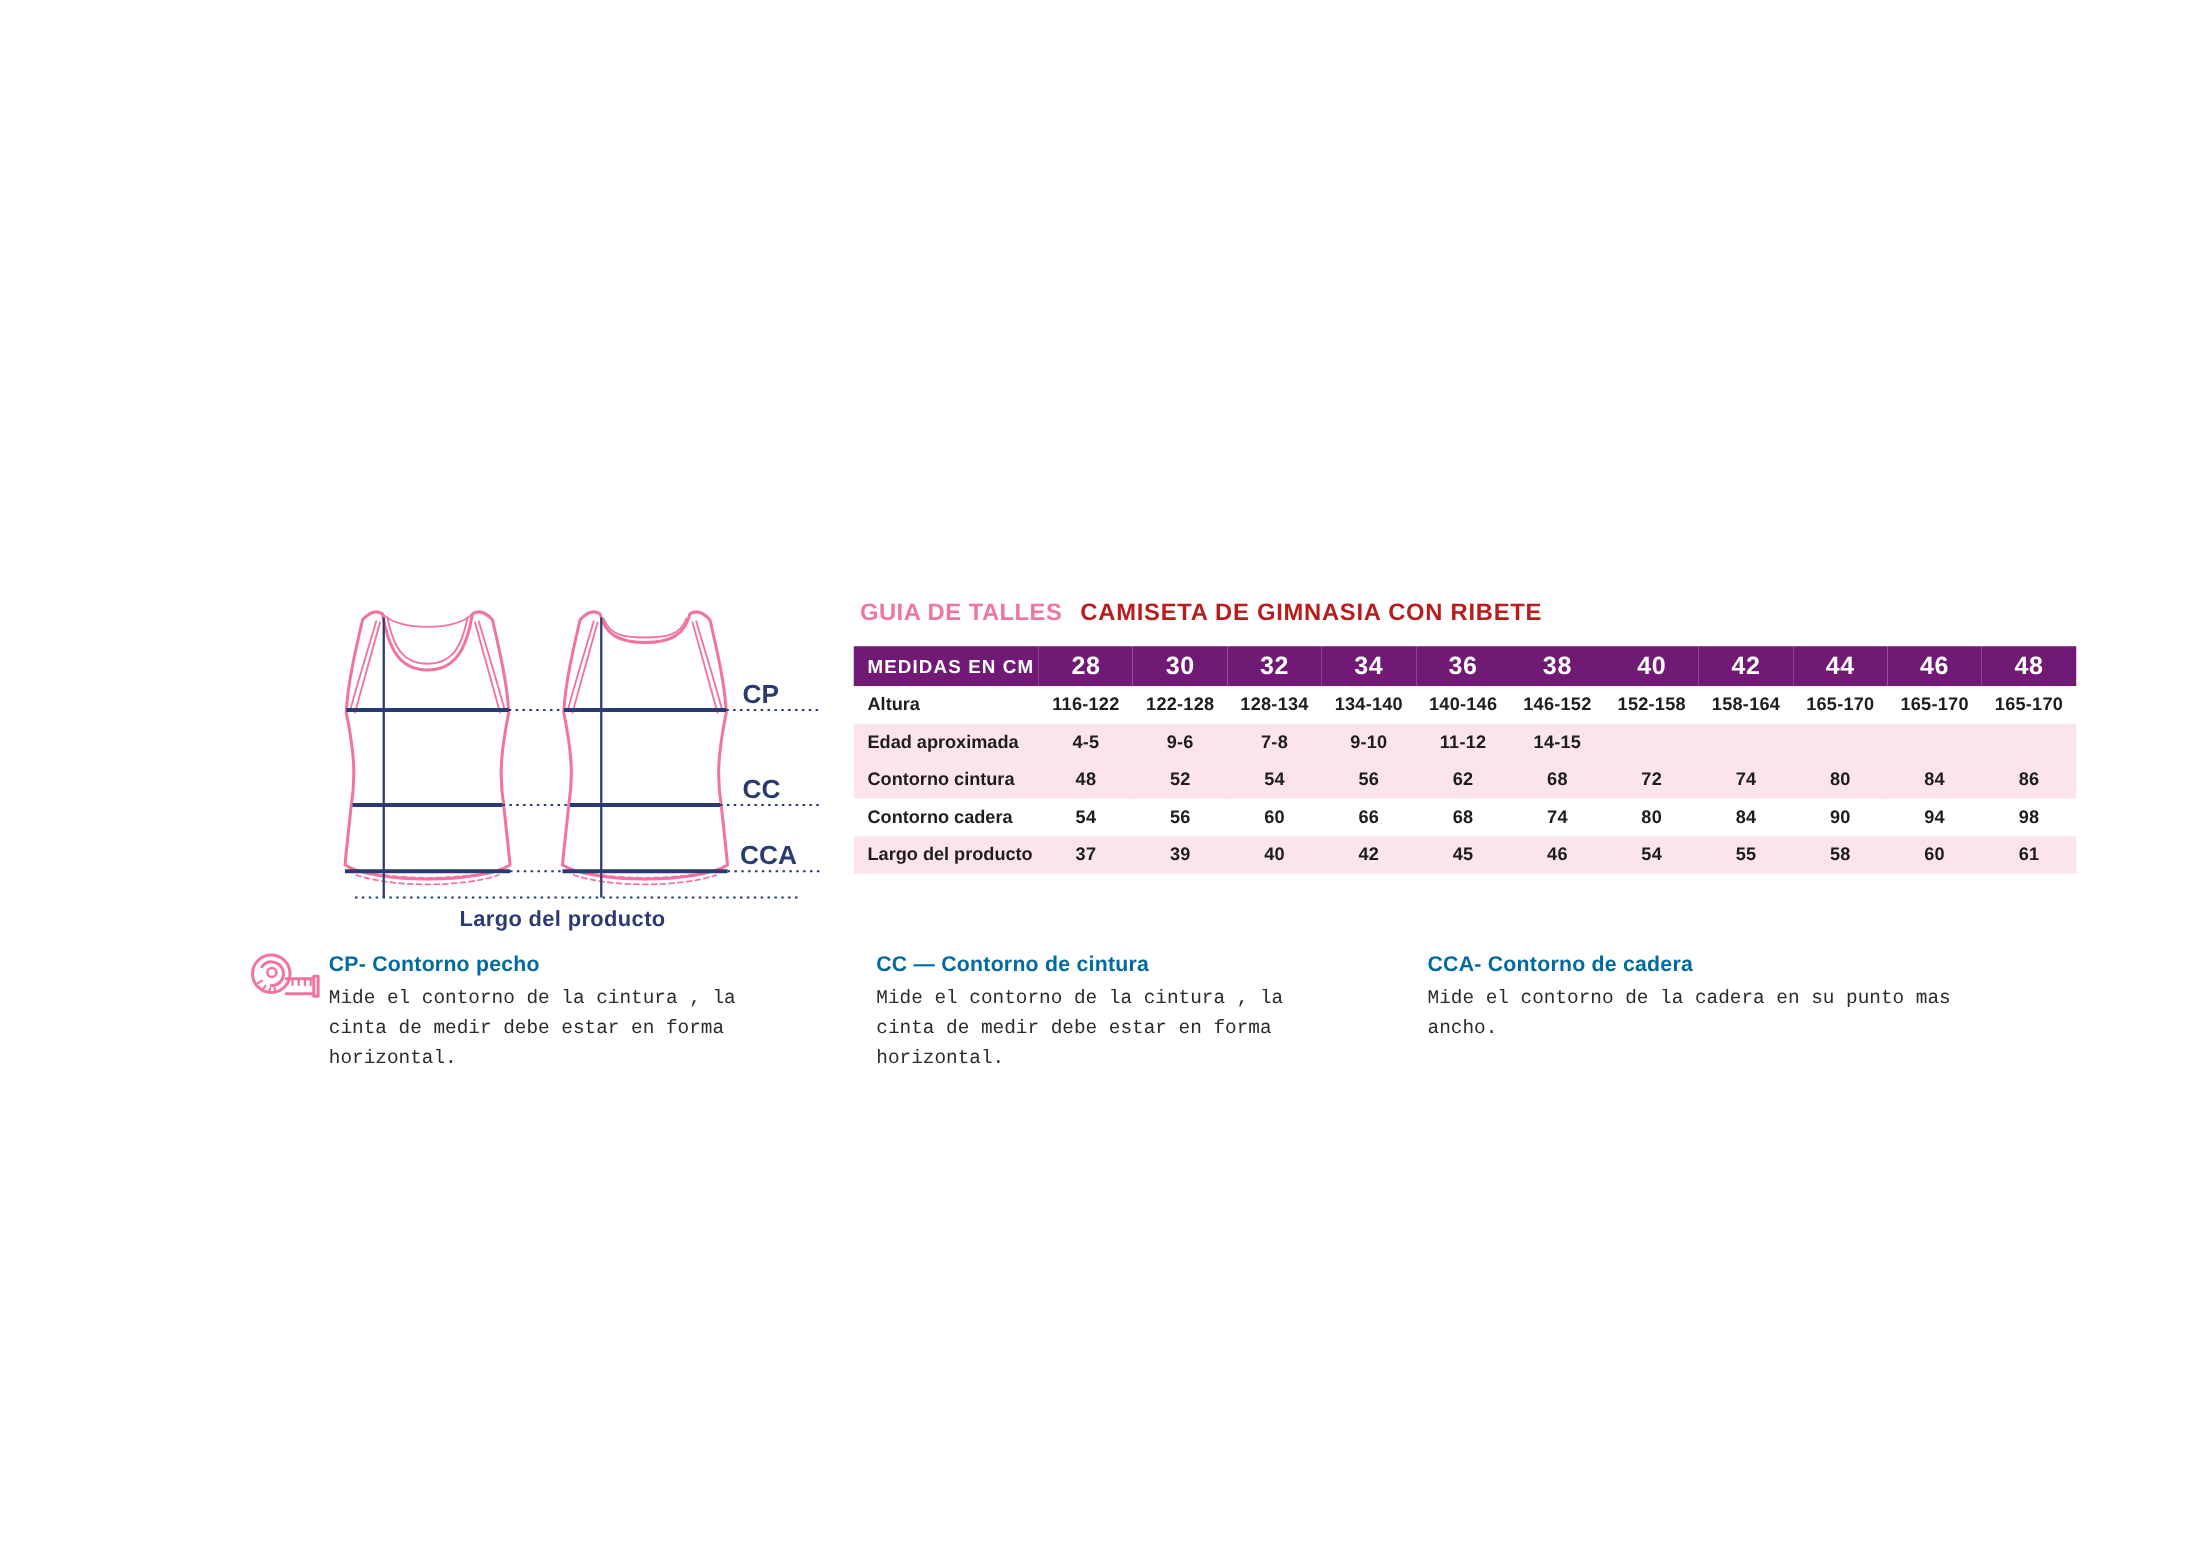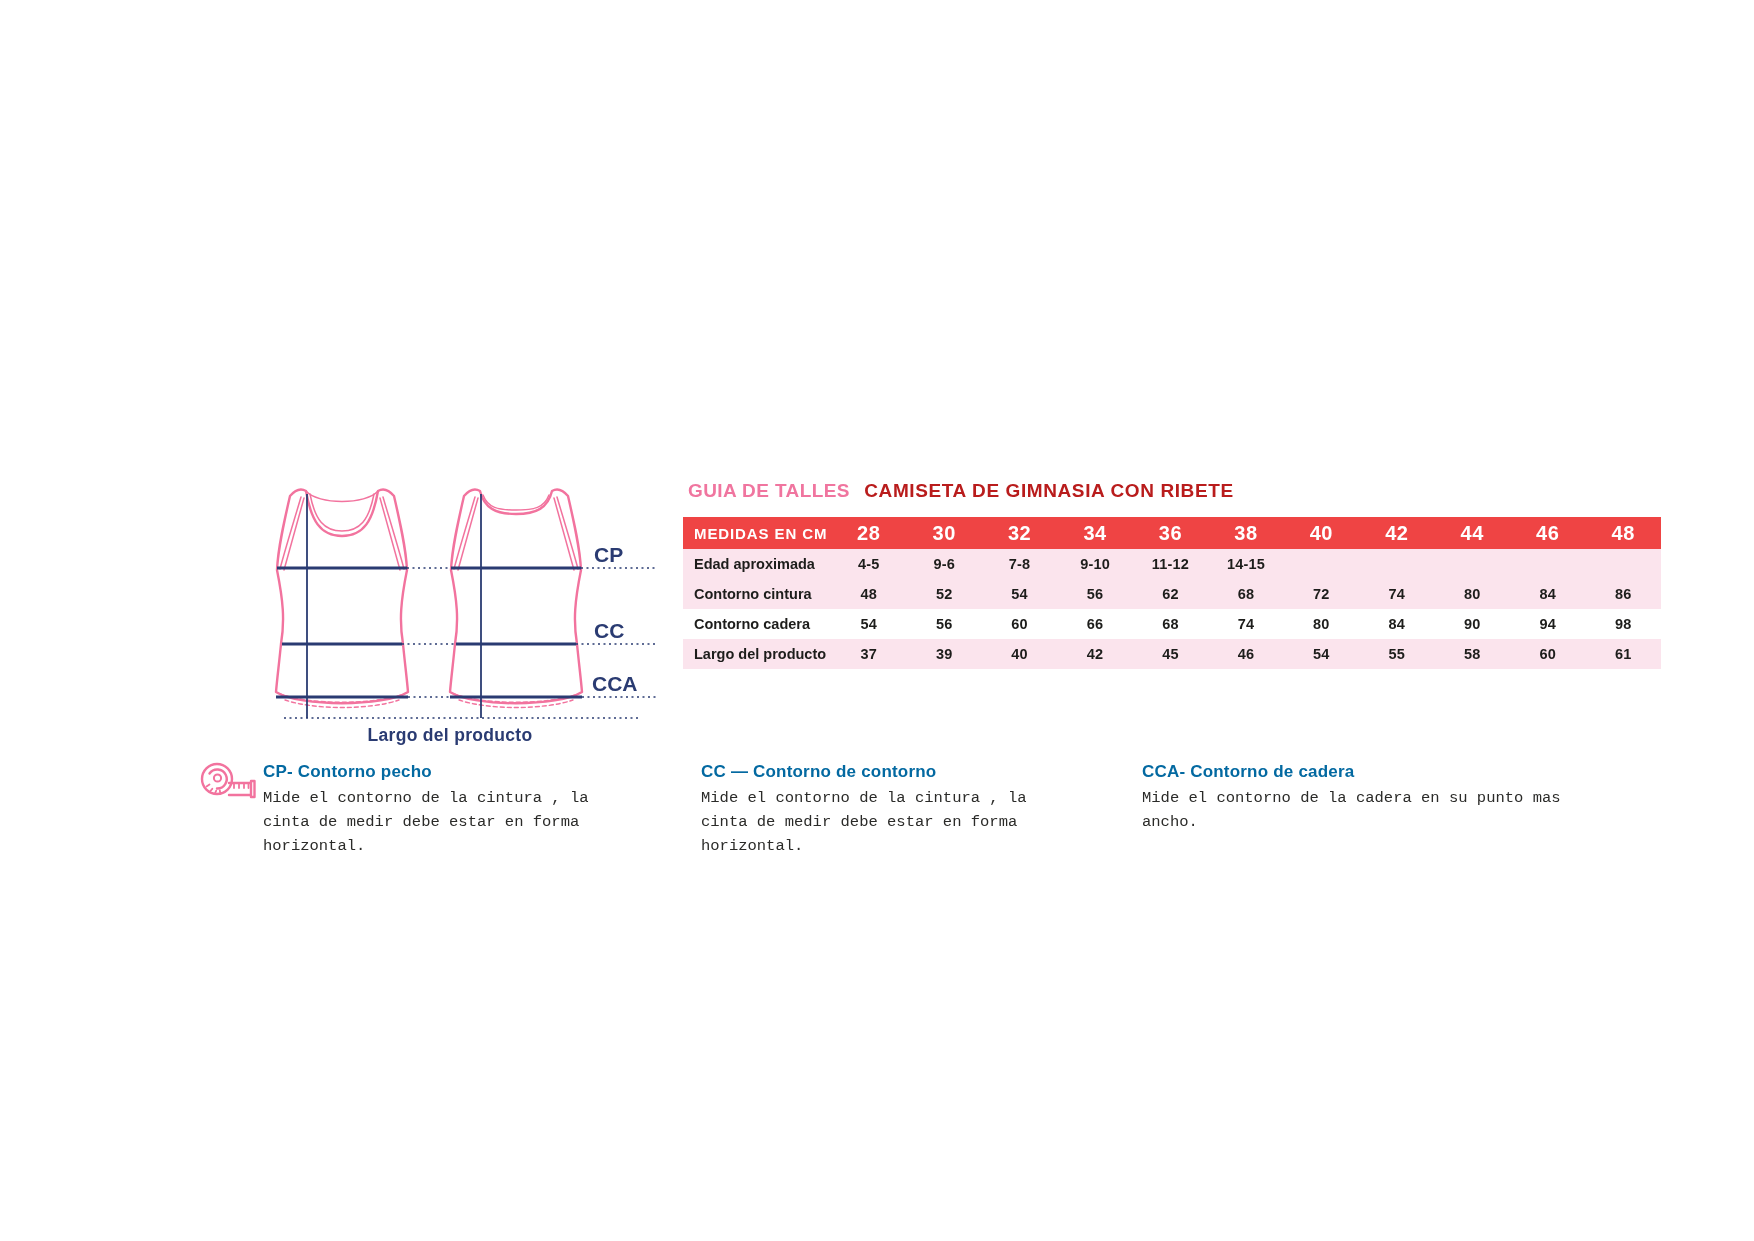--- a/index.html
+++ b/index.html
@@ -12,21 +12,21 @@
   .title { position:absolute; left:688px; top:480px; white-space:nowrap; }
   .title .prefix  { font-size:19px; font-weight:600; letter-spacing:0.4px; color:#f0759f; margin-right:10px; }
   .title .product { font-size:19px; font-weight:800; letter-spacing:0.6px; color:#b91c1c; }
 
   
   table.sizes {
     position:absolute; left:683px; top:517px; width:978px;
     border-collapse:collapse; table-layout:fixed;
   }
   table.sizes th, table.sizes td { padding:0; text-align:center; vertical-align:middle; }
-  table.sizes thead tr { height:32px; background:#ef4444; color:#ffffff; }
+  table.sizes thead tr { height:32px; background:#701a75; color:#ffffff; }
   table.sizes thead th.label { text-align:left; padding-left:11px; font-size:15px; font-weight:700; letter-spacing:0.9px; }
   table.sizes thead th.size  { font-size:20px; font-weight:600; letter-spacing:0.5px; }
   table.sizes tbody tr { height:30px; background:#ffffff; }
   table.sizes tbody tr.shaded { background:#fbe4ed; }
   table.sizes tbody td.label { text-align:left; padding-left:11px; font-size:14.5px; font-weight:700; color:#1d1d1b; }
   table.sizes tbody td.val   { font-size:14.5px; font-weight:700; color:#1d1d1b; letter-spacing:0.2px; }
 
   
   .diagram { position:absolute; left:238px; top:478px; }
   .nv-text { font-family:"Liberation Sans", sans-serif; font-weight:700; fill:#2a3b72; }
@@ -147,20 +147,34 @@
           <th class="size">36</th>
           <th class="size">38</th>
           <th class="size">40</th>
           <th class="size">42</th>
           <th class="size">44</th>
           <th class="size">46</th>
           <th class="size">48</th>
         </tr>
       </thead>
       <tbody>
+        <tr>
+          <td class="label">Altura</td>
+          <td class="val">116-122</td>
+          <td class="val">122-128</td>
+          <td class="val">128-134</td>
+          <td class="val">134-140</td>
+          <td class="val">140-146</td>
+          <td class="val">146-152</td>
+          <td class="val">152-158</td>
+          <td class="val">158-164</td>
+          <td class="val">165-170</td>
+          <td class="val">165-170</td>
+          <td class="val">165-170</td>
+        </tr>
         <tr class="shaded">
           <td class="label">Edad aproximada</td>
           <td class="val">4-5</td>
           <td class="val">9-6</td>
           <td class="val">7-8</td>
           <td class="val">9-10</td>
           <td class="val">11-12</td>
           <td class="val">14-15</td>
           <td class="val"></td>
           <td class="val"></td>
@@ -230,21 +244,21 @@
         <path d="M 48 30 V 35"></path>
         <path d="M 52.5 30 V 35"></path>
     </g>
   </svg>
 
   <div class="note" id="note-cp">
     <p class="head">CP- Contorno pecho</p>
     <p class="body">Mide el contorno de la cintura , la cinta de medir debe estar en forma horizontal.</p>
   </div>
   <div class="note" id="note-cc">
-    <p class="head">CC — Contorno de contorno</p>
+    <p class="head">CC — Contorno de cintura</p>
     <p class="body">Mide el contorno de la cintura , la cinta de medir debe estar en forma horizontal.</p>
   </div>
   <div class="note" id="note-cca">
     <p class="head">CCA- Contorno de cadera</p>
     <p class="body">Mide el contorno de la cadera en su punto mas ancho.</p>
   </div>
 
 </div>
 
 </body></html>

